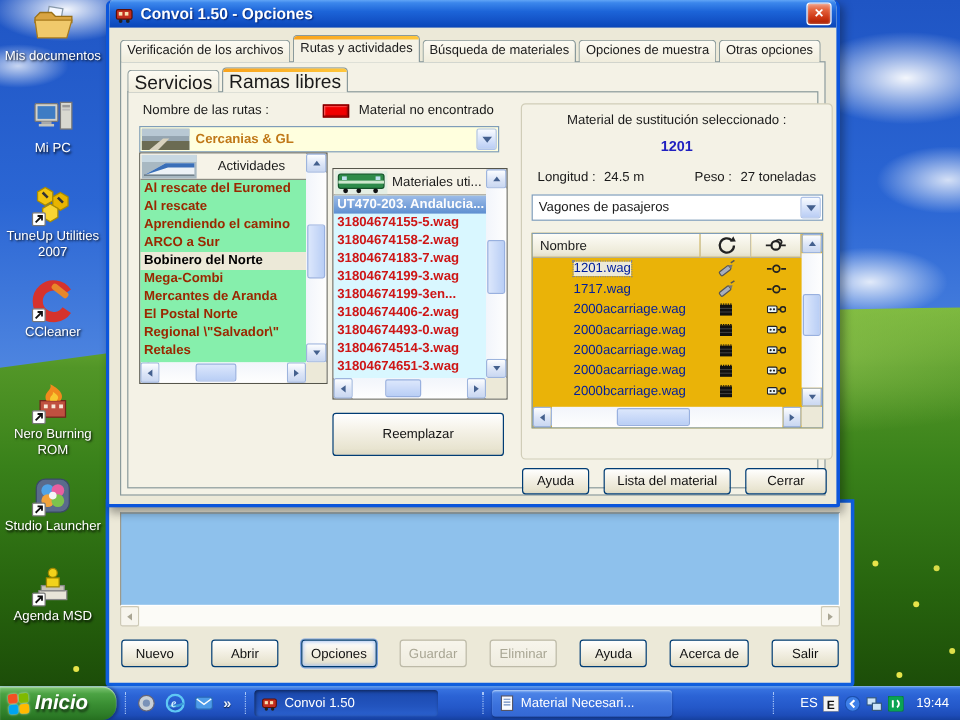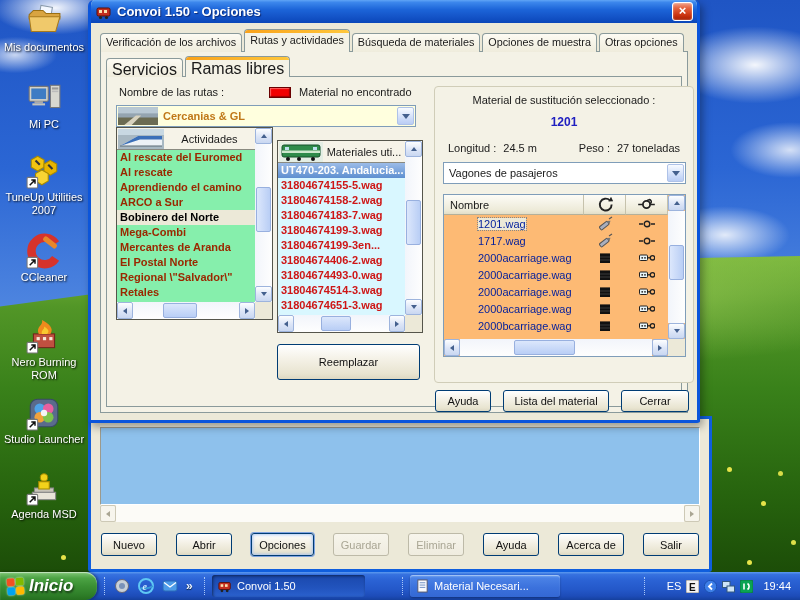--- a/index.html
+++ b/index.html
@@ -114,21 +114,21 @@
   .lb-sbh{position:absolute;left:0;right:17px;bottom:0;}
   .lb-corner{position:absolute;right:0;bottom:0;width:17px;height:17px;background:#ECE9D8;}
   #replace-btn{position:absolute;left:170px;top:267px;width:143px;height:36px;}
   .gbox{position:absolute;left:327px;top:9px;width:260px;height:297px;border:1px solid #D0CDB8;border-radius:4px;background:#F4F2E6;}
   .gb-title{margin-top:7px;text-align:center;}
   .gb-id{margin-top:9px;text-align:center;color:#2020C0;font-weight:bold;font-size:12px;}
   .gb-dims{display:flex;justify-content:space-between;padding:0 13px;margin-top:13px;gap:16px;}
   .gb-dims .val{margin-left:7px;}
   .gb-combo{position:absolute;left:8px;right:7px;top:75px;height:22px;border:1px solid #7F9DB9;background:#fff;
     display:flex;align-items:center;padding-left:5px;}
-  .wagtable{position:absolute;left:8px;right:7px;top:107px;height:163px;border:1px solid #7F9DB9;background:#fdba74;}
+  .wagtable{position:absolute;left:8px;right:7px;top:107px;height:163px;border:1px solid #7F9DB9;background:#eab308;}
   .wt-head{position:absolute;left:0;top:0;right:17px;height:20px;display:flex;}
   .wt-hcell{background:linear-gradient(180deg,#FDFCF7,#EDEAD8 80%,#E2DEC8);border-right:1px solid #C6C2AC;
     border-bottom:1px solid #B4B09A;display:flex;align-items:center;}
   .wt-hname{flex:1;padding-left:6px;}
   .wt-hicon{width:42px;justify-content:center;}
   .wt-body{position:absolute;left:0;top:20px;right:17px;bottom:17px;overflow:hidden;}
   .wt-row{height:17px;display:flex;align-items:center;}
   .wt-name{flex:1;padding-left:34px;color:#001E9C;font-size:11px;white-space:nowrap;}
   .wt-name span.selmark{background:#ECE9D8;outline:1px dotted #888;}
   .wt-i{width:42px;display:flex;justify-content:center;}

